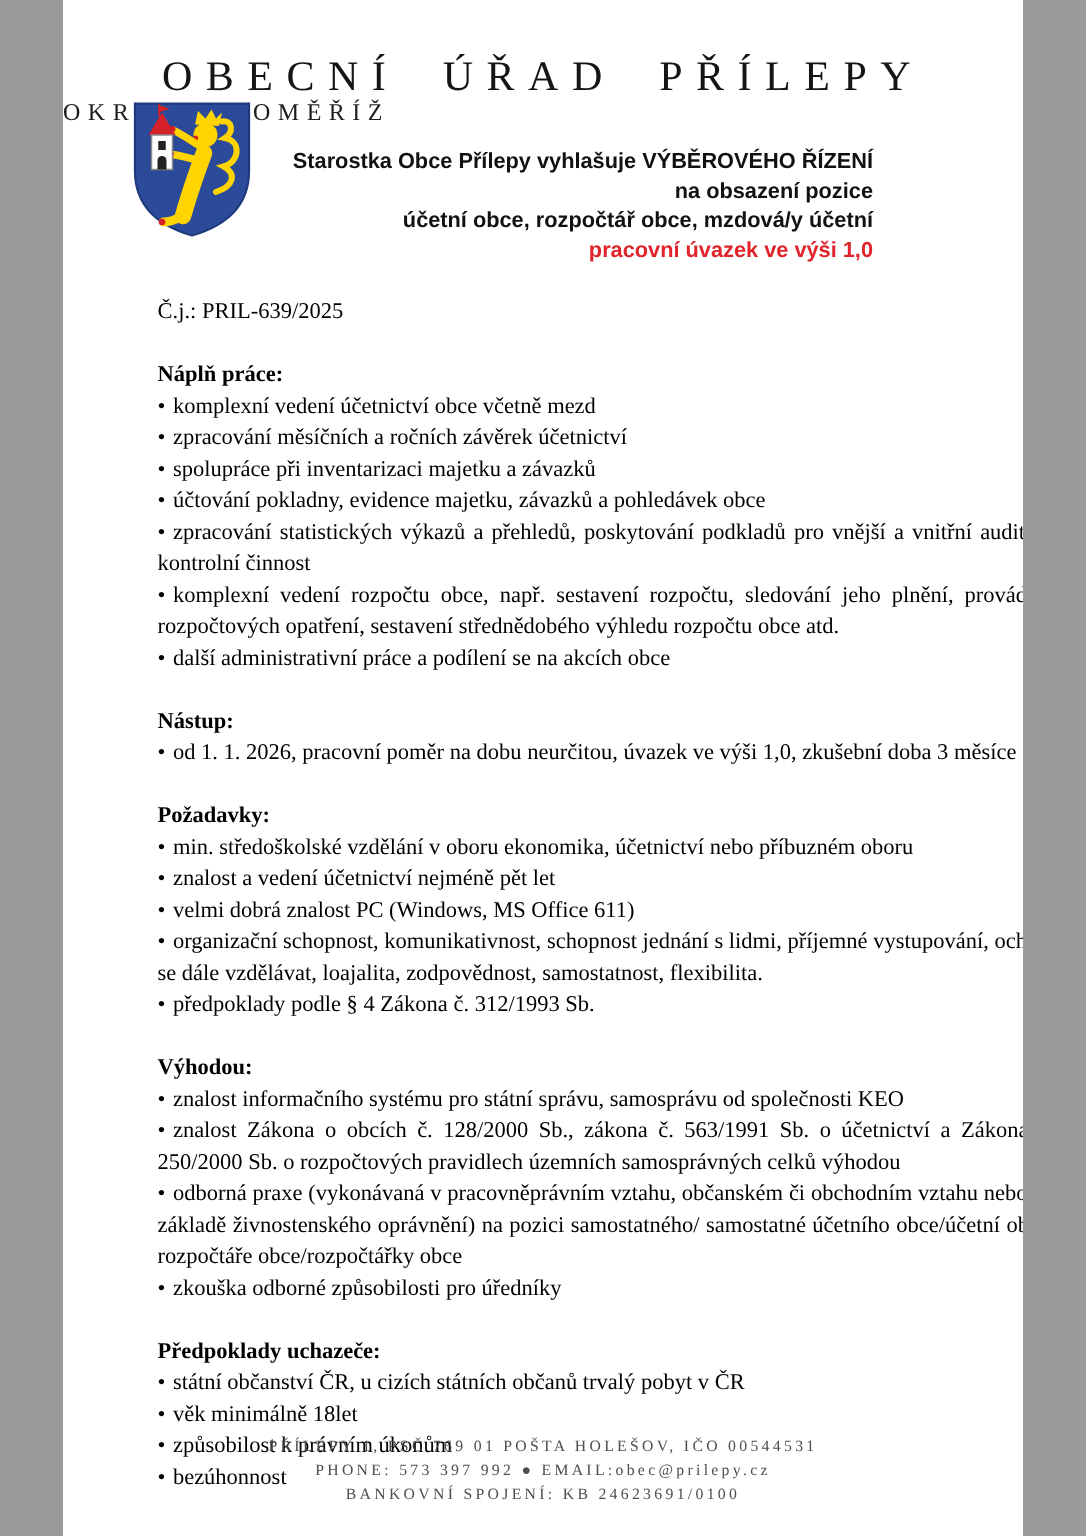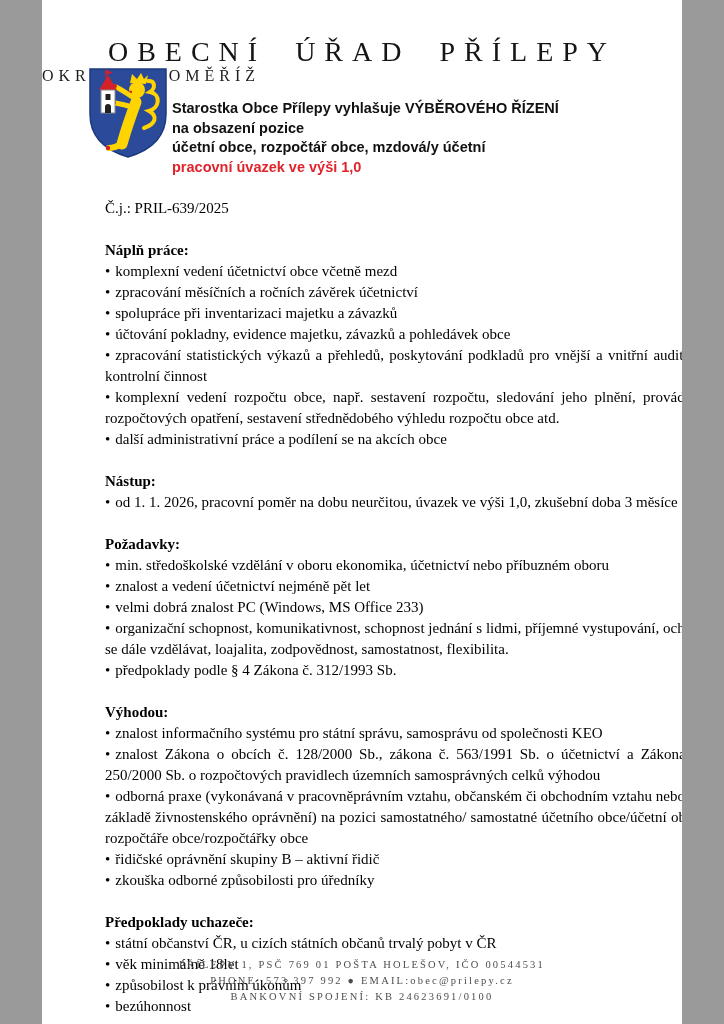--- a/index.html
+++ b/index.html
@@ -31,21 +31,21 @@
     letter-spacing: 5px;
     word-spacing: 8px;
     color: #1d1d1d;
   }
   .coa {
     position: absolute; left: 44px; top: 66px;
     width: 84px; height: 94px;
   }
   .announce {
     position: absolute; top: 99px; left: 130px; right: 100px;
-    text-align: left;
+    text-align: right;
     font-family: "Liberation Sans", sans-serif;
     font-weight: 700;
     font-size: 14.5px;
     line-height: 19.5px;
     color: #111;
   }
   .announce .red { color: var(--accent-red, #e1242b); }
 
   
   .doc-body {
@@ -138,31 +138,30 @@
 
     <div class="sec">
       <h2>Nástup:</h2>
       <p class="li"><span class="b">•</span><span>od 1. 1. 2026, pracovní poměr na dobu neurčitou, úvazek ve výši 1,0, zkušební doba 3 měsíce</span></p>
     </div>
 
     <div class="sec">
       <h2>Požadavky:</h2>
       <p class="li"><span class="b">•</span><span>min. středoškolské vzdělání v oboru ekonomika, účetnictví nebo příbuzném oboru</span></p>
       <p class="li"><span class="b">•</span><span>znalost a vedení účetnictví nejméně pět let</span></p>
-      <p class="li"><span class="b">•</span><span>velmi dobrá znalost PC (Windows, MS Office 233)</span></p>
+      <p class="li"><span class="b">•</span><span>velmi dobrá znalost PC (Windows, MS Office 611)</span></p>
       <p class="li"><span class="b">•</span><span>organizační schopnost, komunikativnost, schopnost jednání s lidmi, příjemné vystupování, ochota se dále vzdělávat, loajalita, zodpovědnost, samostatnost, flexibilita.</span></p>
       <p class="li"><span class="b">•</span><span>předpoklady podle § 4 Zákona č. 312/1993 Sb.</span></p>
     </div>
 
     <div class="sec">
       <h2>Výhodou:</h2>
       <p class="li"><span class="b">•</span><span>znalost informačního systému pro státní správu, samosprávu od společnosti KEO</span></p>
       <p class="li"><span class="b">•</span><span>znalost Zákona o obcích č. 128/2000 Sb., zákona č. 563/1991 Sb. o účetnictví a Zákona č. 250/2000 Sb. o rozpočtových pravidlech územních samosprávných celků výhodou</span></p>
       <p class="li"><span class="b">•</span><span>odborná praxe (vykonávaná v pracovněprávním vztahu, občanském či obchodním vztahu nebo na základě živnostenského oprávnění) na pozici samostatného/ samostatné účetního obce/účetní obce, rozpočtáře obce/rozpočtářky obce</span></p>
-      <p class="li"><span class="b">•</span><span>řidičské oprávnění skupiny B – aktivní řidič</span></p>
       <p class="li"><span class="b">•</span><span>zkouška odborné způsobilosti pro úředníky</span></p>
     </div>
 
     <div class="sec">
       <h2>Předpoklady uchazeče:</h2>
       <p class="li"><span class="b">•</span><span>státní občanství ČR, u cizích státních občanů trvalý pobyt v ČR</span></p>
       <p class="li"><span class="b">•</span><span>věk minimálně 18let</span></p>
       <p class="li"><span class="b">•</span><span>způsobilost k právním úkonům</span></p>
       <p class="li"><span class="b">•</span><span>bezúhonnost</span></p>
     </div>

